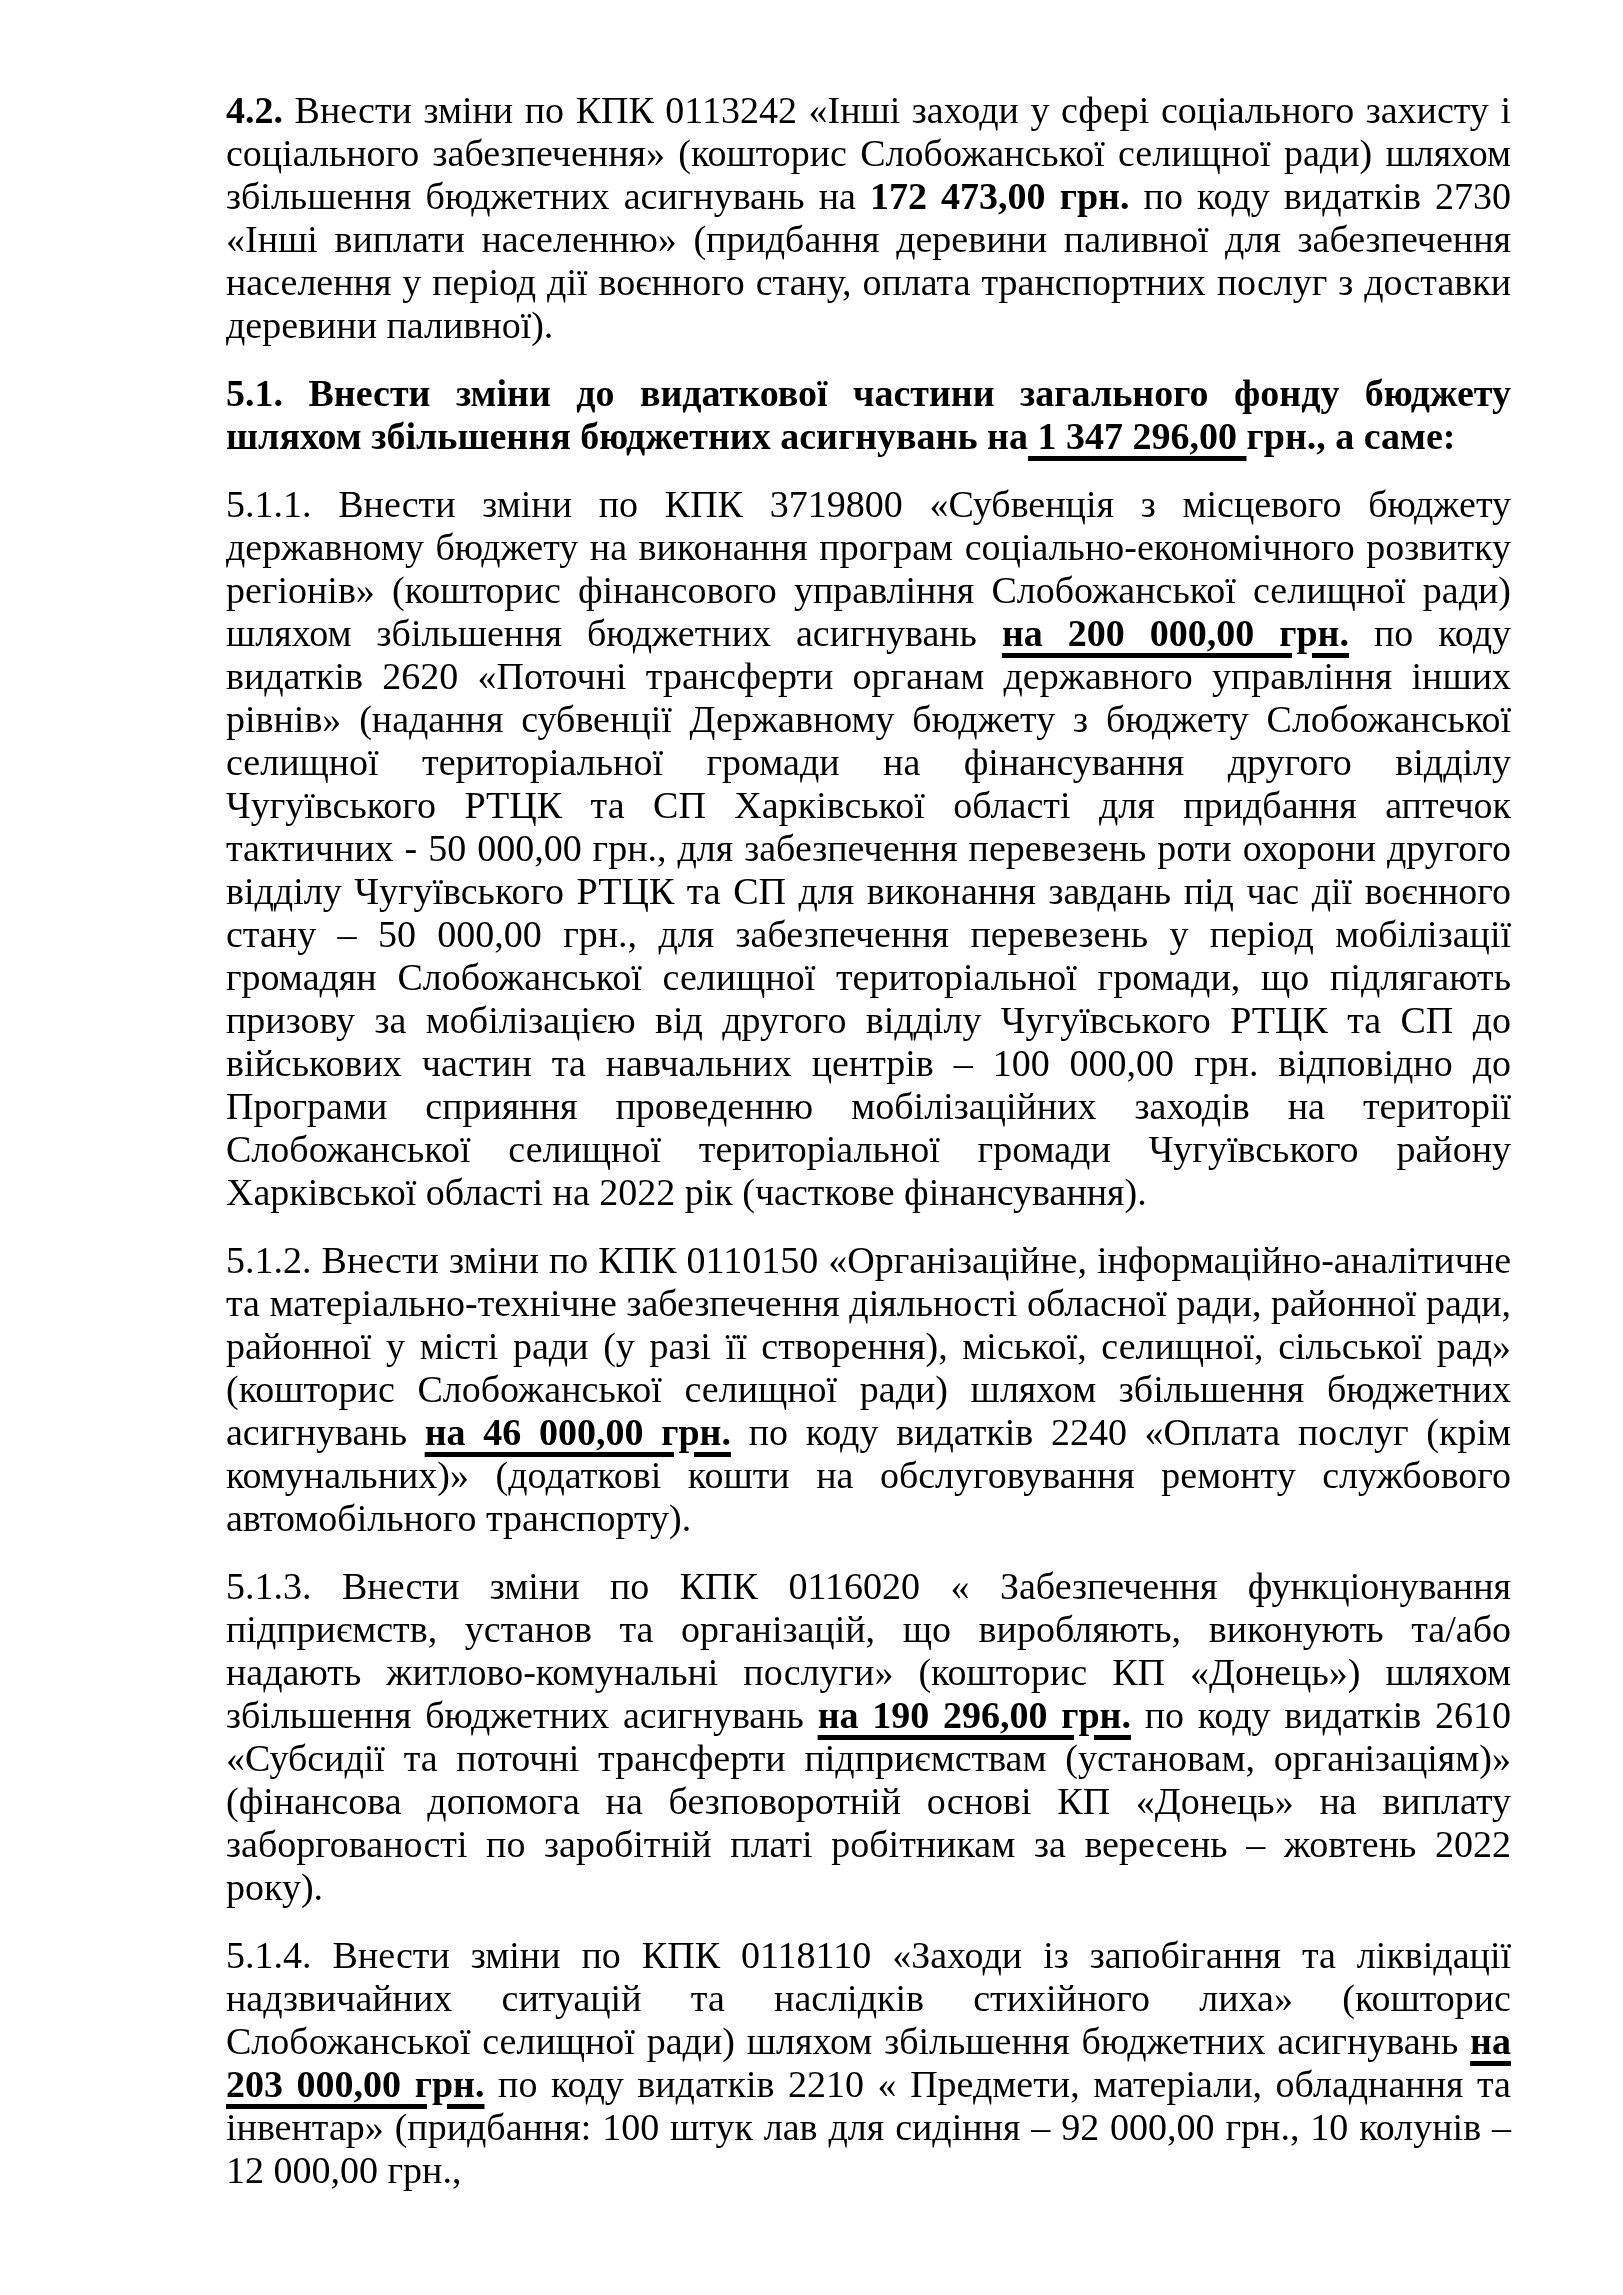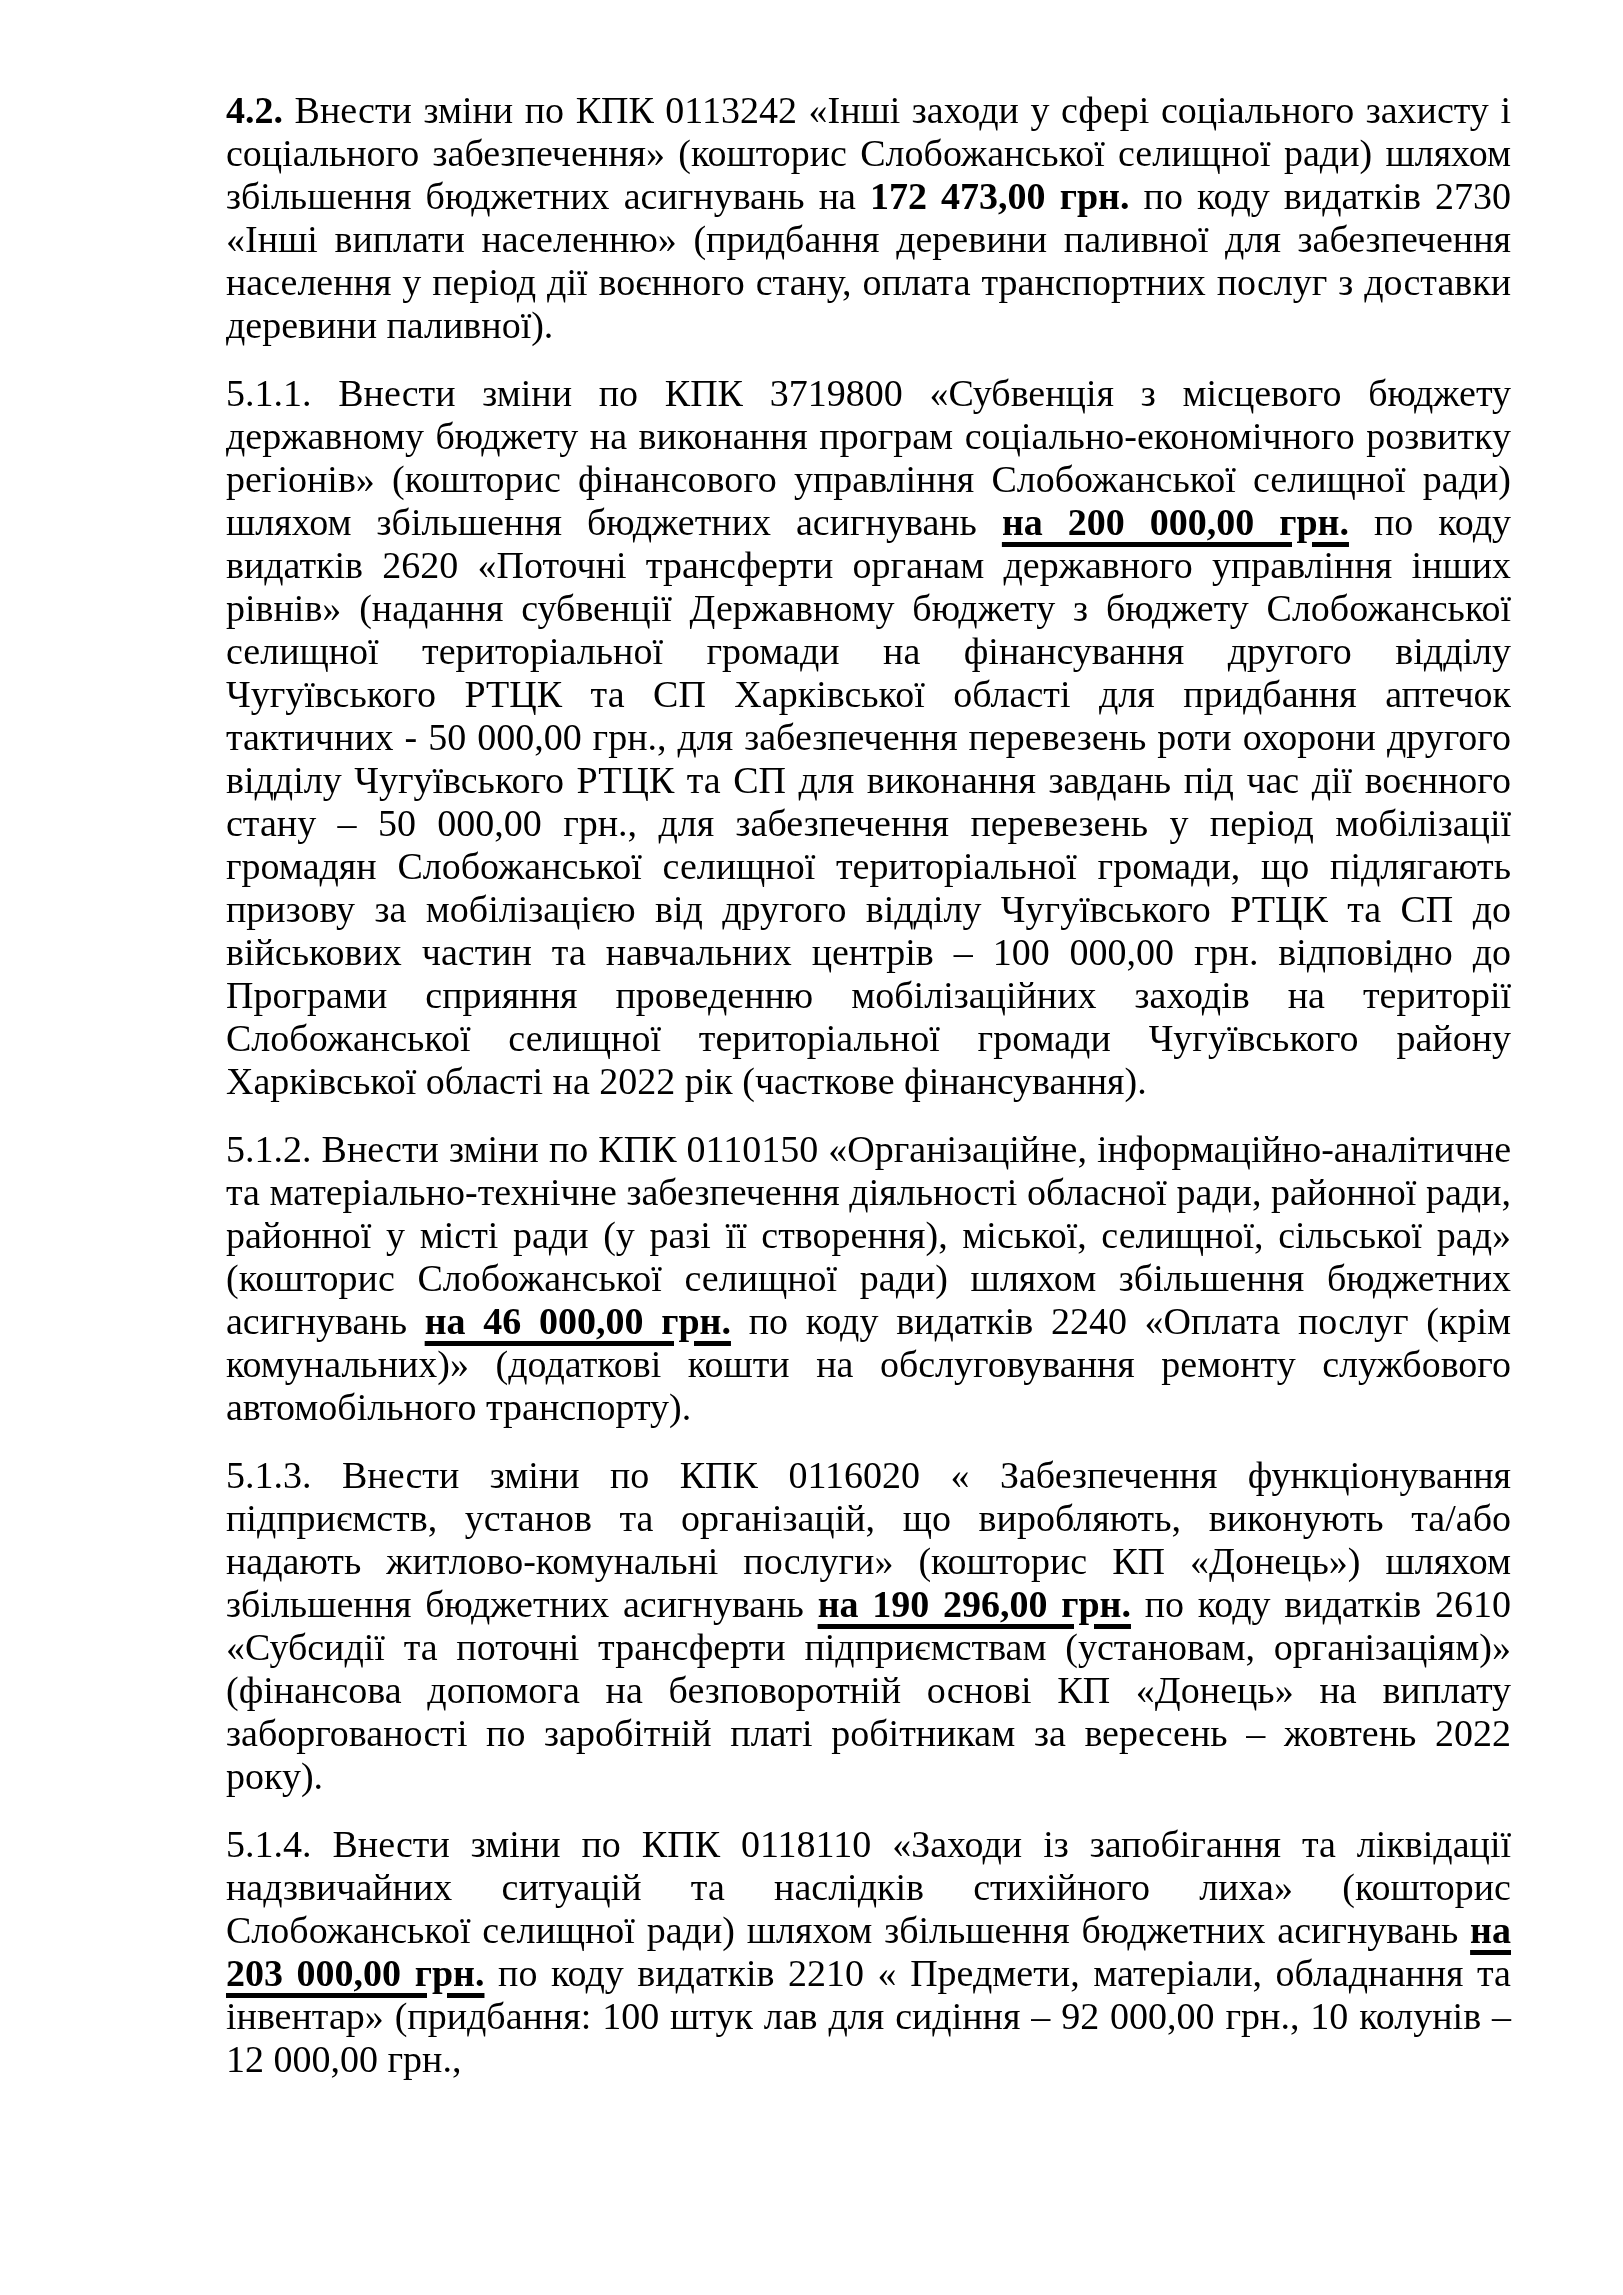--- a/index.html
+++ b/index.html
@@ -35,20 +35,21 @@
   }
 </style>
 </head>
 <body>
 
 <div class="page">
 
   <p class="para"><strong>4.2.</strong><span> Внести зміни по КПК 0113242 «Інші заходи у сфері соціального захисту і соціального забезпечення» (кошторис Слобожанської селищної ради) шляхом збільшення бюджетних асигнувань на </span><strong>172 473,00 грн.</strong><span> по коду видатків 2730 «Інші виплати населенню» (придбання деревини паливної для забезпечення населення у період дії воєнного стану, оплата транспортних послуг з доставки деревини паливної).</span></p>
 
 
+  <p class="para bold"><span>5.1. Внести зміни до видаткової частини загального фонду бюджету шляхом збільшення бюджетних асигнувань на</span><span class="u"> 1 347 296,00 </span><span>грн., а саме:</span></p>
 
   <p class="para"><span>5.1.1. Внести зміни по КПК 3719800 «Субвенція з місцевого бюджету державному бюджету на виконання програм соціально-економічного розвитку регіонів» (кошторис фінансового управління Слобожанської селищної ради) шляхом збільшення бюджетних асигнувань </span><strong class="u">на 200 000,00 грн.</strong><span> по коду видатків 2620 «Поточні трансферти органам державного управління інших рівнів» (надання субвенції Державному бюджету з бюджету Слобожанської селищної територіальної громади на фінансування другого відділу Чугуївського РТЦК та СП Харківської області для придбання аптечок тактичних - 50 000,00 грн., для забезпечення перевезень роти охорони другого відділу Чугуївського РТЦК та СП для виконання завдань під час дії воєнного стану – 50 000,00 грн., для забезпечення перевезень у період мобілізації громадян Слобожанської селищної територіальної громади, що підлягають призову за мобілізацією від другого відділу Чугуївського РТЦК та СП до військових частин та навчальних центрів – 100 000,00 грн. відповідно до Програми сприяння проведенню мобілізаційних заходів на території Слобожанської селищної територіальної громади Чугуївського району Харківської області на 2022 рік (часткове фінансування).</span></p>
 
   <p class="para"><span>5.1.2. Внести зміни по КПК 0110150 «Організаційне, інформаційно-аналітичне та матеріально-технічне забезпечення діяльності обласної ради, районної ради, районної у місті ради (у разі її створення), міської, селищної, сільської рад» (кошторис Слобожанської селищної ради) шляхом збільшення бюджетних асигнувань </span><strong class="u">на 46 000,00 грн.</strong><span> по коду видатків 2240 «Оплата послуг (крім комунальних)» (додаткові кошти на обслуговування ремонту службового автомобільного транспорту).</span></p>
 
   <p class="para"><span>5.1.3. Внести зміни по КПК 0116020 « Забезпечення функціонування підприємств, установ та організацій, що виробляють, виконують та/або надають житлово-комунальні послуги» (кошторис КП «Донець») шляхом збільшення бюджетних асигнувань </span><strong class="u">на 190 296,00 грн.</strong><span> по коду видатків 2610 «Субсидії та поточні трансферти підприємствам (установам, організаціям)» (фінансова допомога на безповоротній основі КП «Донець» на виплату заборгованості по заробітній платі робітникам за вересень – жовтень 2022 року).</span></p>
 
   <p class="para"><span>5.1.4. Внести зміни по КПК 0118110 «Заходи із запобігання та ліквідації надзвичайних ситуацій та наслідків стихійного лиха» (кошторис Слобожанської селищної ради) шляхом збільшення бюджетних асигнувань </span><strong class="u">на 203 000,00 грн.</strong><span> по коду видатків 2210 « Предмети, матеріали, обладнання та інвентар» (придбання: 100 штук лав для сидіння – 92 000,00 грн., 10 колунів – 12 000,00 грн.,</span></p>
 
 </div>

